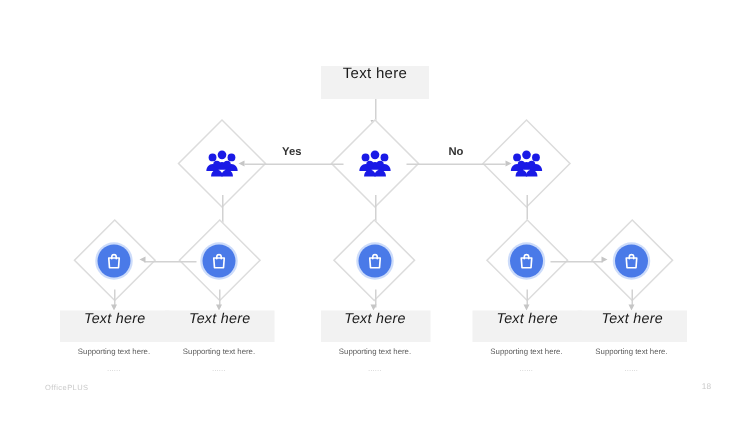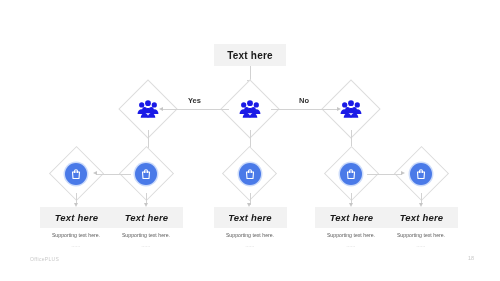--- a/index.html
+++ b/index.html
@@ -9,23 +9,23 @@
     font-family:"Liberation Sans", sans-serif;
     overflow:hidden;
   }
   .slide{position:relative;width:500px;height:281px;background:#fff;}
 
   
   .box{
     position:absolute;
     background:#f2f2f2;
     color:#1a1a1a;
-    font-weight:bold;
+    font-weight:normal;
     font-size:9.5px;
-    display:flex;align-items:center;justify-content:center;
+    display:flex;align-items:flex-start;justify-content:center;
     letter-spacing:.2px;
     white-space:nowrap;
   }
   .box.top{
     left:214px;top:44px;width:72px;height:22px;
     font-size:10px;font-style:normal;
   }
   .box.bottom{
     width:73px;height:21px;
     font-style:italic;

